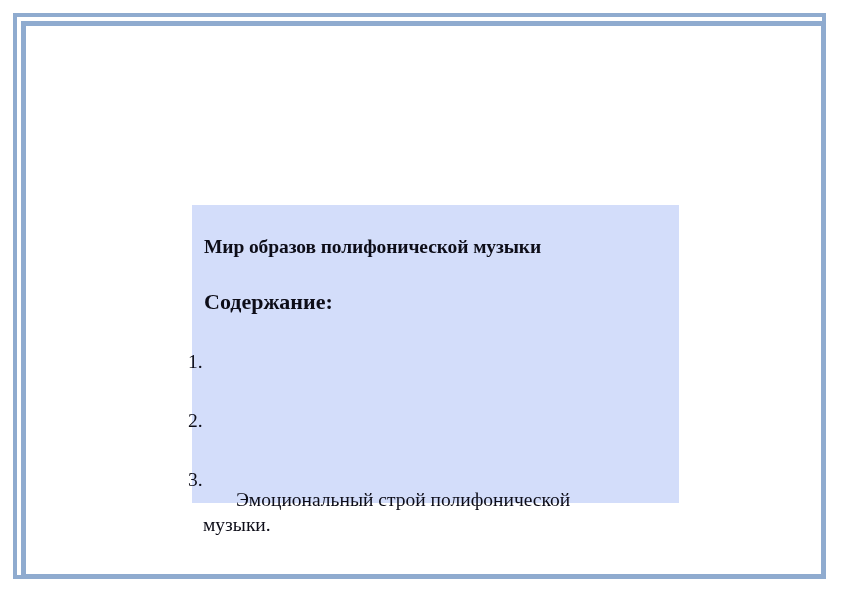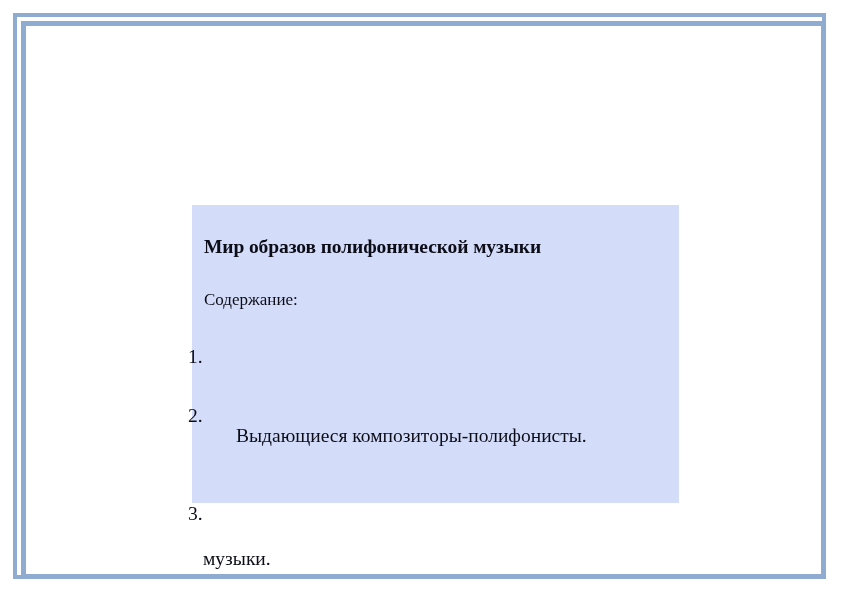--- a/index.html
+++ b/index.html
@@ -77,22 +77,22 @@
     font-size: 19.5px;
     font-weight: bold;
     line-height: 1.0;
     margin: 0;
     padding: 32px 0 0 16px;
     letter-spacing: -0.1px;
     white-space: nowrap;
   }
 
   .subtitle {
-    font-size: 17px;
-    font-weight: normal;
+    font-size: 22px;
+    font-weight: bold;
     line-height: 1.0;
     margin: 0;
     padding: 34px 0 0 16px;
     white-space: nowrap;
   }
 
   ol.content-list {
     list-style: none;
     margin: 0;
     padding: 0;
@@ -148,23 +148,22 @@
     <div class="title">Мир образов полифонической музыки</div>
 
     <div class="subtitle">Содержание:</div>
 
     <ol class="content-list">
       <li>
         <span class="num">1.</span>
       </li>
       <li>
         <span class="num">2.</span>
-        <span class="txt">Выдающиеся композиторы-полифонисты.</span>
       </li>
       <li class="wraps">
         <span class="num">3.</span>
-        <span class="txt" style="margin-left: 0px;"><br><span style="margin-left: -33px; display: inline-block; margin-top: 6px;">музыки.</span></span>
+        <span class="txt" style="margin-left: 0px;"><span>Эмоциональный строй полифонической</span><br><span style="margin-left: -33px; display: inline-block; margin-top: 6px;">музыки.</span></span>
       </li>
 
     </ol>
 
   </div>
 </div>
 
 </body></html>

